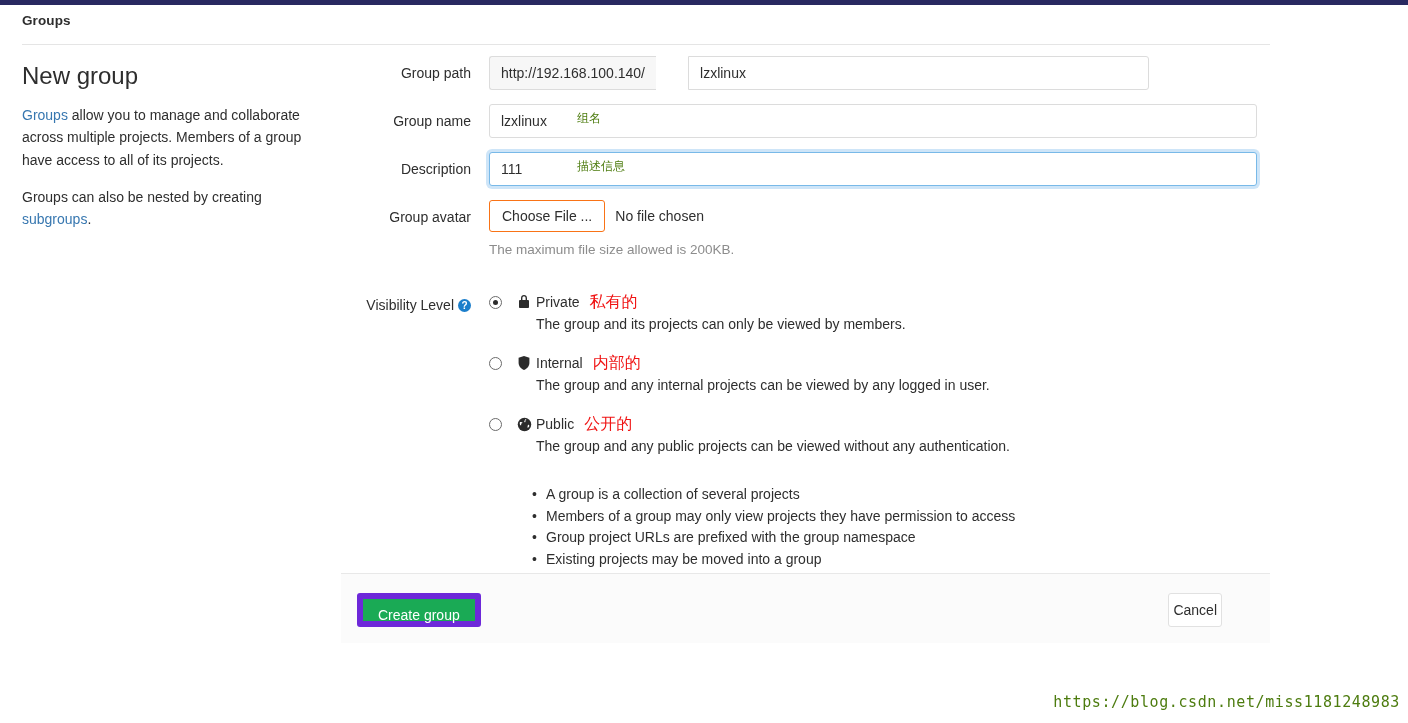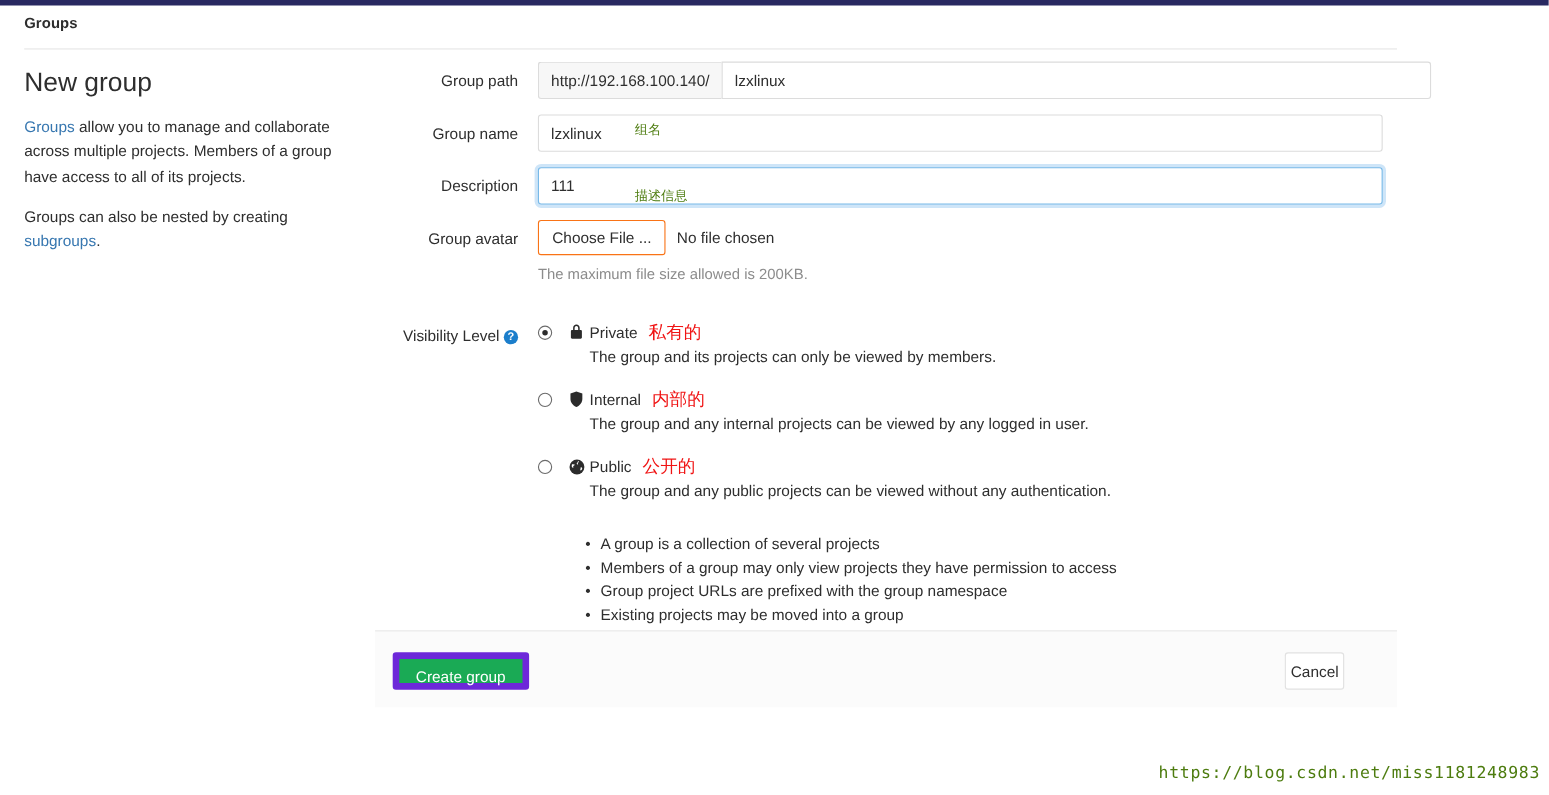--- a/index.html
+++ b/index.html
@@ -102,22 +102,23 @@
   }
   .form-control-col {
     flex: 1 1 auto;
     position: relative;
     min-width: 0;
   }
 
   
   .input-group {
     display: flex;
-    width: 812px;
-    height: 34px;
+    width: 660px;
+    height: 34px;
+    gap: 32px;
   }
   .input-prefix {
     display: flex;
     align-items: center;
     padding: 0 11px;
     height: 34px;
     background: #f7f7f7;
     border: 1px solid #dcdcdc;
     border-right: none;
     border-radius: 3px 0 0 3px;
@@ -159,21 +160,21 @@
   
   .annot {
     position: absolute;
     color: #4d7c0f;
     font-size: 12px;
     font-family: "DejaVu Sans", "Liberation Sans", sans-serif;
     white-space: nowrap;
     pointer-events: none;
   }
   .annot-groupname { left: 88px; top: 6px; }
-  .annot-desc      { left: 88px; top: 6px; margin-top: 12px; }
+  .annot-desc      { left: 88px; top: 6px; }
 
   
   .file-row {
     display: flex;
     align-items: center;
     height: 32px;
   }
   .choose-file-btn {
     height: 32px;
     padding: 0 12px;

